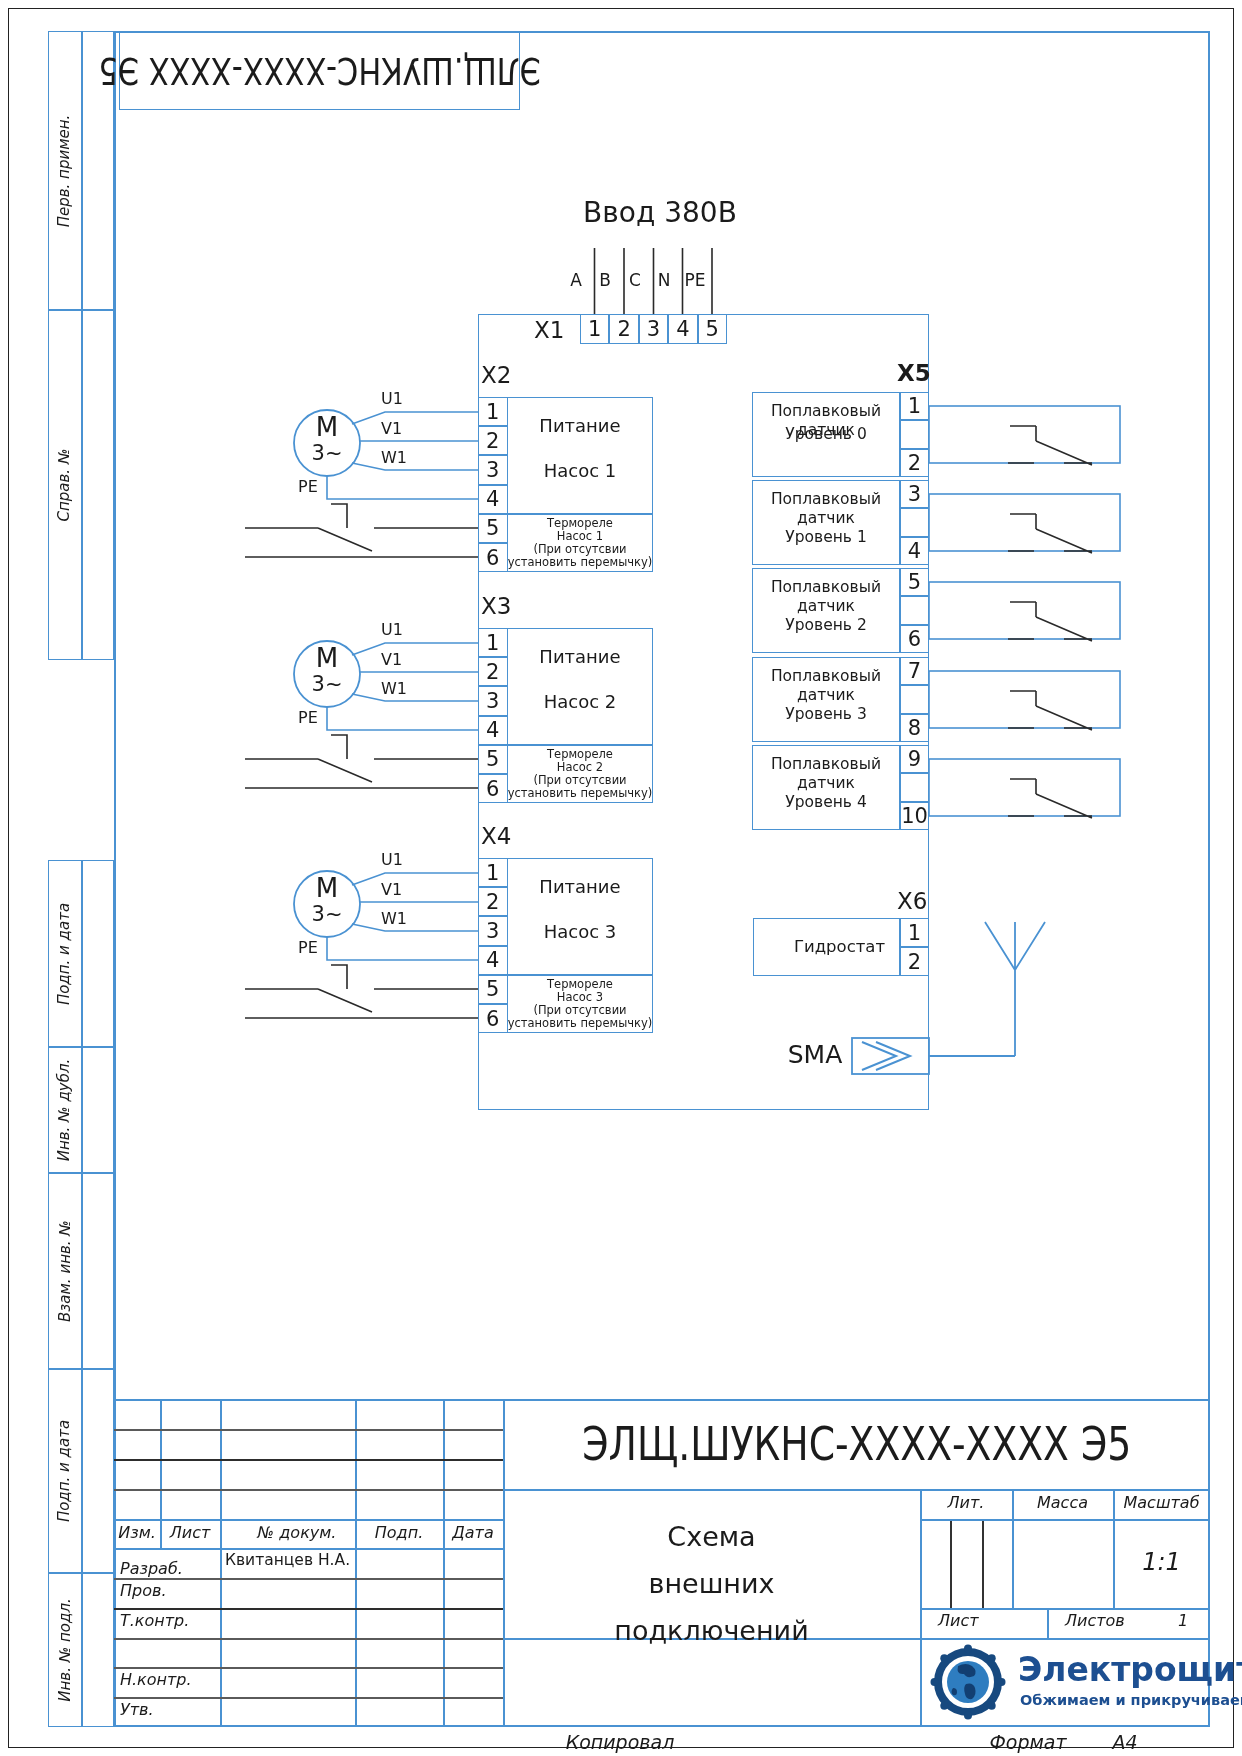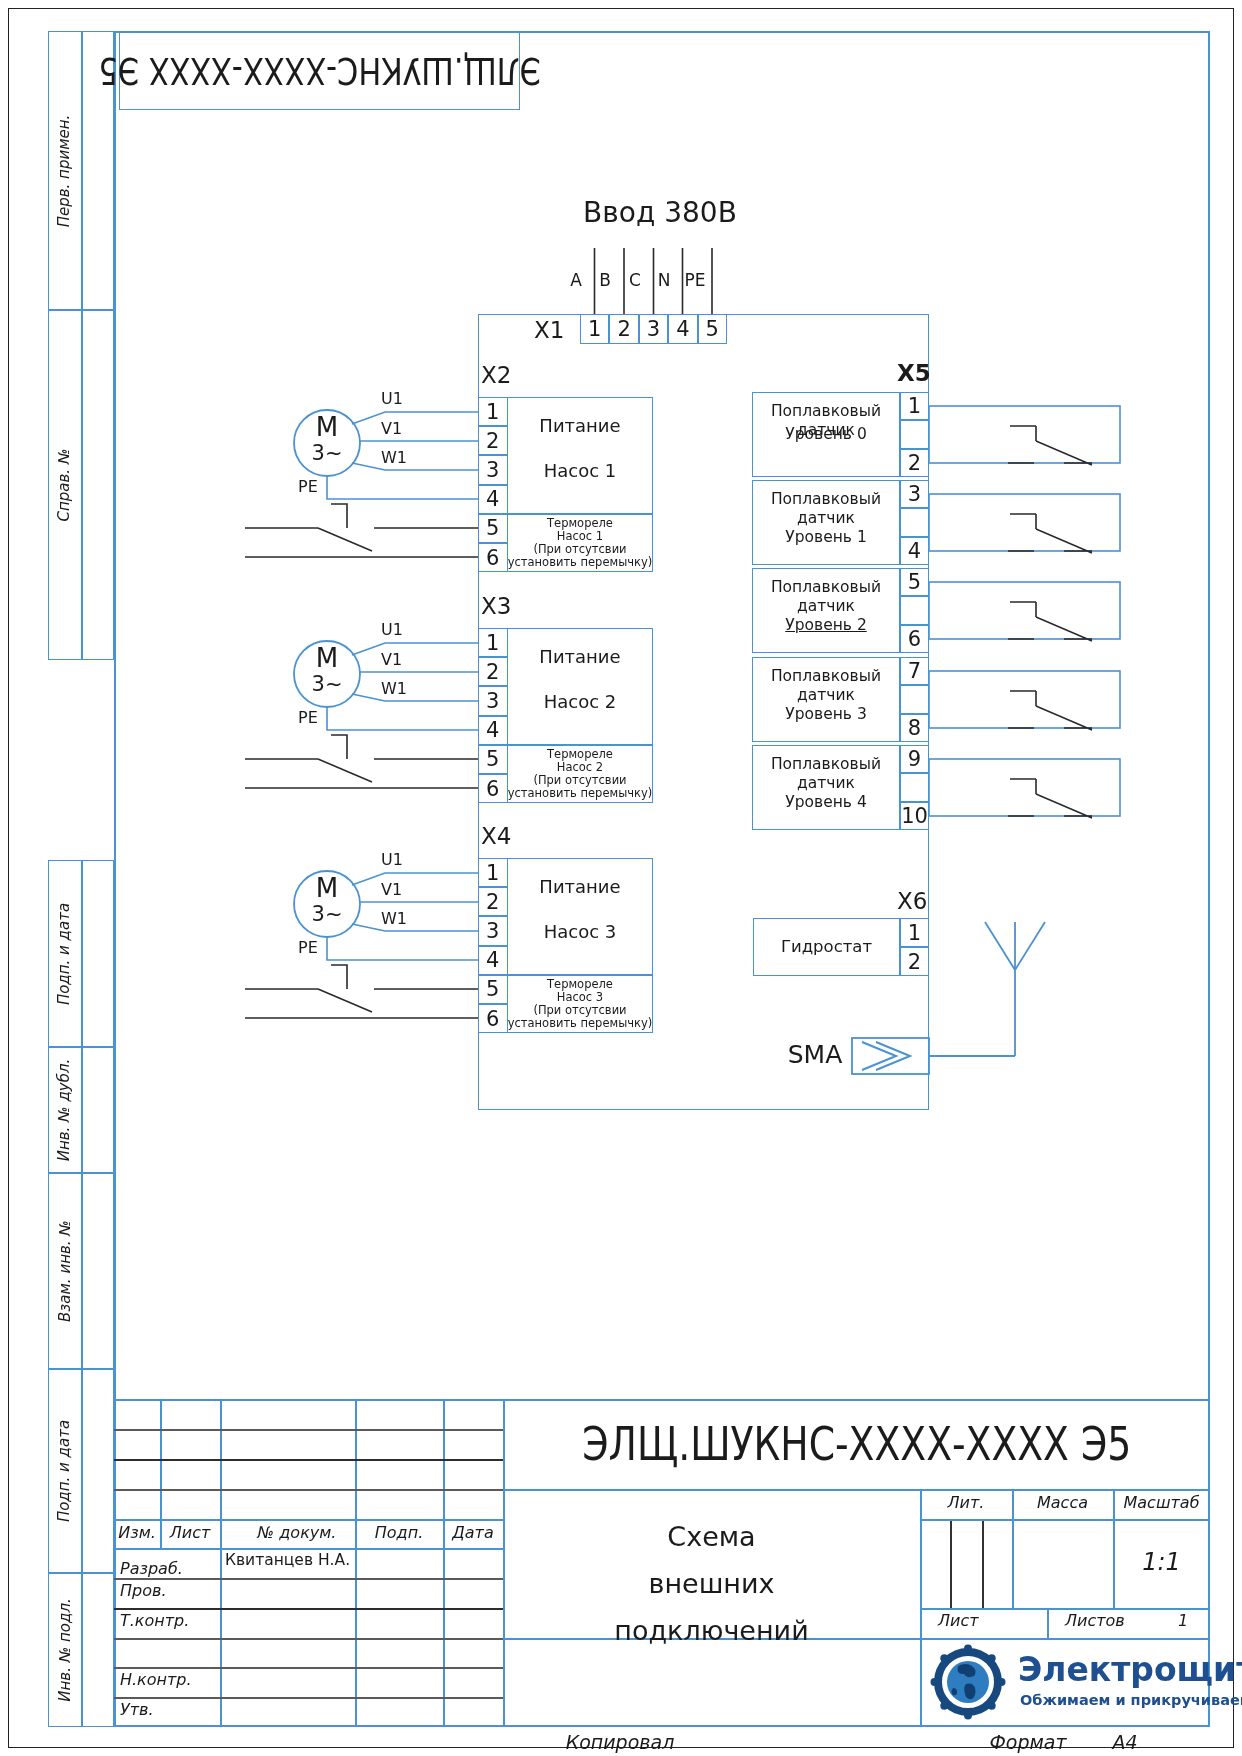--- a/index.html
+++ b/index.html
@@ -204,21 +204,21 @@
   <div class="t c" style="left:752px;top:490px;width:148px;font-size:15.5px;">Поплавковый</div>
   <div class="t c" style="left:752px;top:509px;width:148px;font-size:15.5px;">датчик</div>
   <div class="t c" style="left:752px;top:528px;width:148px;font-size:15.5px;">Уровень 1</div>
   <div class="cell" style="left:900px;top:480px;width:29px;height:28.4px;">3</div>
   <div class="cell" style="left:900px;top:508.4px;width:29px;height:28.4px;"></div>
   <div class="cell" style="left:900px;top:536.8px;width:29px;height:28.2px;">4</div>
 
   <div class="box" style="left:752px;top:568px;width:148px;height:85px;background:#fff;"></div>
   <div class="t c" style="left:752px;top:578px;width:148px;font-size:15.5px;">Поплавковый</div>
   <div class="t c" style="left:752px;top:597px;width:148px;font-size:15.5px;">датчик</div>
-  <div class="t c" style="left:752px;top:616px;width:148px;font-size:15.5px;text-decoration:underline;">Уровень 2</div>
+  <div class="t c" style="left:752px;top:616px;width:148px;font-size:15.5px;">Уровень 2</div>
   <div class="cell" style="left:900px;top:568px;width:29px;height:28.4px;">5</div>
   <div class="cell" style="left:900px;top:596.4px;width:29px;height:28.4px;"></div>
   <div class="cell" style="left:900px;top:624.8px;width:29px;height:28.2px;">6</div>
 
   <div class="box" style="left:752px;top:657px;width:148px;height:85px;background:#fff;"></div>
   <div class="t c" style="left:752px;top:667px;width:148px;font-size:15.5px;">Поплавковый</div>
   <div class="t c" style="left:752px;top:686px;width:148px;font-size:15.5px;">датчик</div>
   <div class="t c" style="left:752px;top:705px;width:148px;font-size:15.5px;">Уровень 3</div>
   <div class="cell" style="left:900px;top:657px;width:29px;height:28.4px;">7</div>
   <div class="cell" style="left:900px;top:685.4px;width:29px;height:28.4px;"></div>
@@ -227,21 +227,21 @@
   <div class="box" style="left:752px;top:745px;width:148px;height:85px;background:#fff;"></div>
   <div class="t c" style="left:752px;top:755px;width:148px;font-size:15.5px;">Поплавковый</div>
   <div class="t c" style="left:752px;top:774px;width:148px;font-size:15.5px;">датчик</div>
   <div class="t c" style="left:752px;top:793px;width:148px;font-size:15.5px;">Уровень 4</div>
   <div class="cell" style="left:900px;top:745px;width:29px;height:28.4px;">9</div>
   <div class="cell" style="left:900px;top:773.4px;width:29px;height:28.4px;"></div>
   <div class="cell" style="left:900px;top:801.8px;width:29px;height:28.2px;">10</div>
 
   <div class="t" style="left:897px;top:888px;font-size:23px;">X6</div>
   <div class="box" style="left:753px;top:918px;width:147px;height:58px;background:#fff;"></div>
-  <div class="t c" style="left:753px;top:937px;width:147px;font-size:16.5px;">Гидростат</div>
+  <div class="t c" style="left:753px;top:937px;width:147px;font-size:16.5px;padding-left:13px;">Гидростат</div>
   <div class="cell" style="left:900px;top:918px;width:29px;height:29px;">1</div>
   <div class="cell" style="left:900px;top:947px;width:29px;height:29px;">2</div>
   <div class="t c" style="left:786px;top:1040px;width:58px;font-size:25px;">SMA</div>
 
   <div class="box" style="left:114px;top:1399px;width:1096px;height:328px;border-width:2px;"></div>
 
   <div class="vl" style="left:160px;top:1399px;height:149px;"></div>
   <div class="vl" style="left:220px;top:1399px;height:328px;"></div>
   <div class="vl" style="left:355px;top:1399px;height:328px;"></div>
   <div class="vl" style="left:443px;top:1399px;height:328px;"></div>

